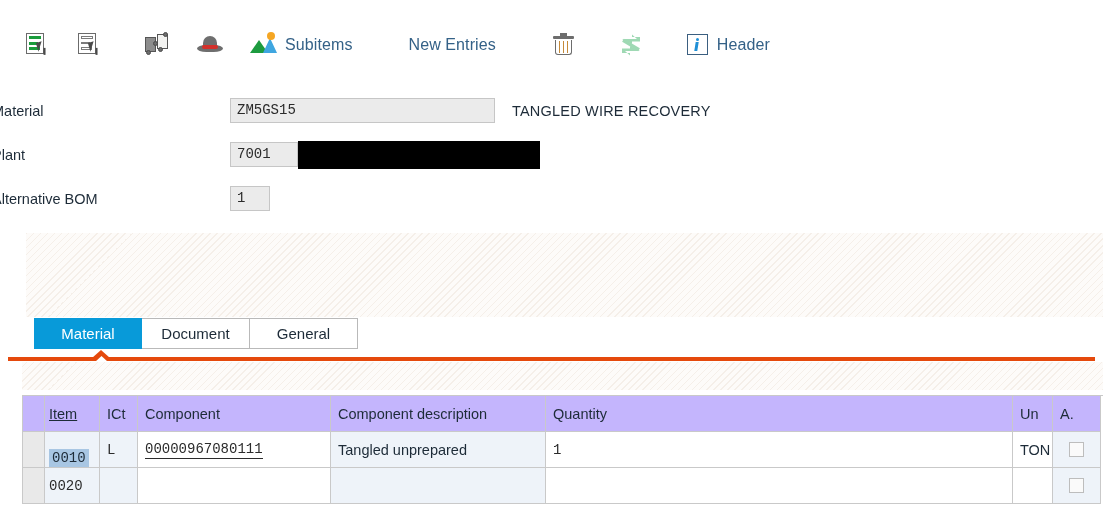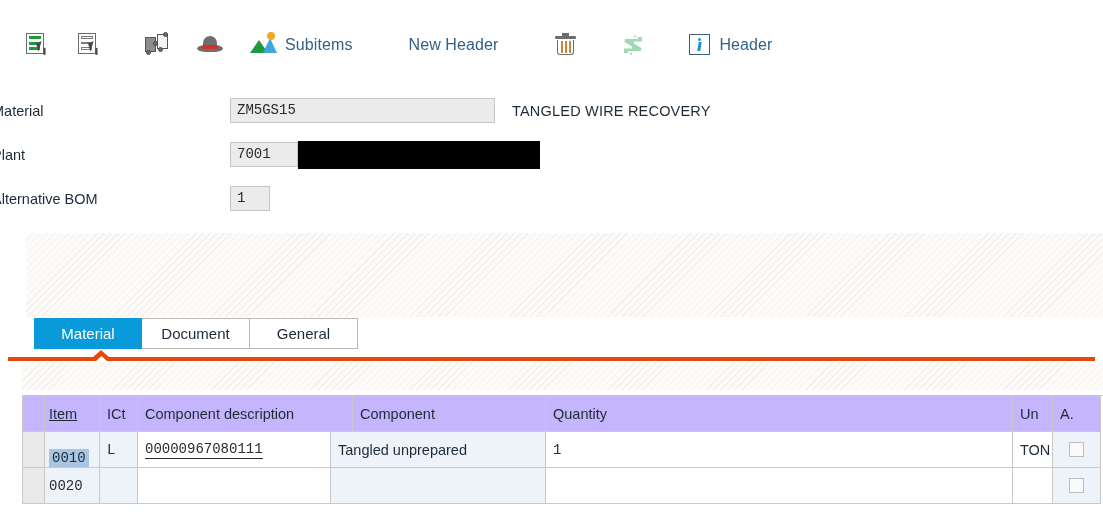--- a/index.html
+++ b/index.html
@@ -473,21 +473,21 @@
       <span class="tri-g"></span>
       <span class="tri-b"></span>
       <span class="sun"></span>
     </span>
     <span class="tb-label">Subitems</span>
   </div>
 
   <div class="tb-gap-l"></div>
 
   <div class="tb-btn">
-    <span class="tb-label" style="padding-left:0">New Header</span>
+    <span class="tb-label" style="padding-left:0">New Entries</span>
   </div>
 
   <div class="tb-gap-l"></div>
 
   <div class="tb-btn">
     <span class="ico ico-trash">
       <span class="handle"></span>
       <span class="lid"></span>
       <span class="can"></span>
       <span class="rib r1"></span>
@@ -569,25 +569,25 @@
 <div class="grid">
 
   <div class="grid-row head">
     <div class="cell c-sel"></div>
     <div class="cell c-item sorted">
       <span>Item</span>
     </div>
     <div class="cell c-ict">
       <span>ICt</span>
     </div>
+    <div class="cell c-comp">
+      <span>Component</span>
+    </div>
     <div class="cell c-desc">
       <span>Component description</span>
-    </div>
-    <div class="cell c-comp">
-      <span>Component</span>
     </div>
     <div class="cell c-qty">
       <span>Quantity</span>
     </div>
     <div class="cell c-un">
       <span>Un</span>
     </div>
     <div class="cell c-a">
       <span>A.</span>
     </div>

